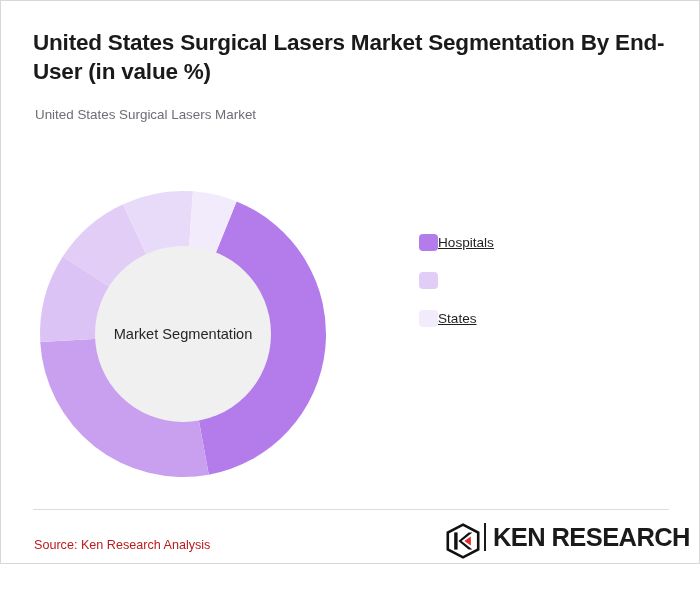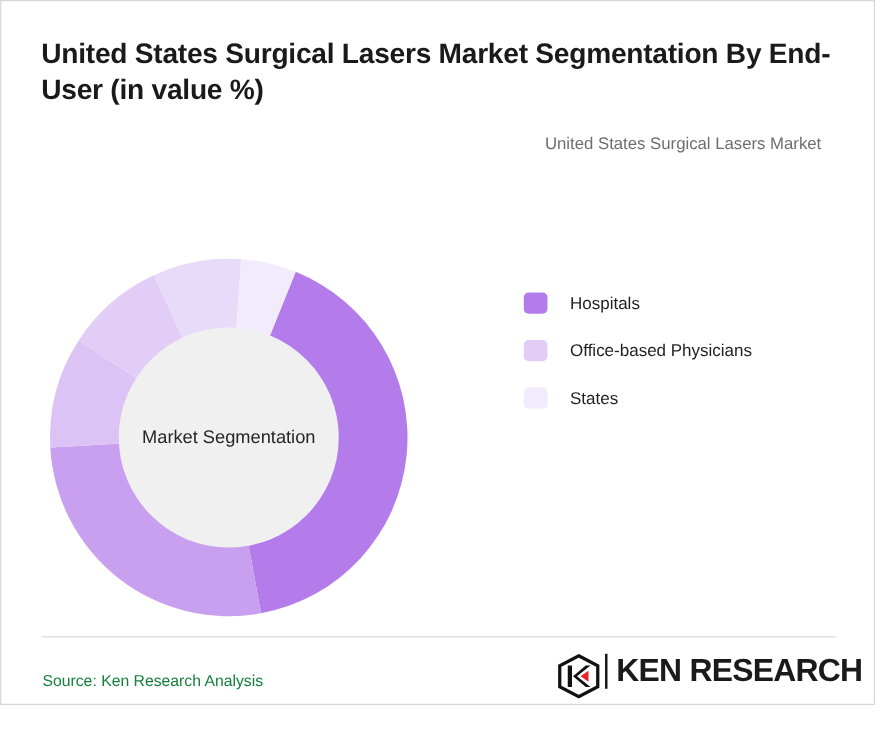--- a/index.html
+++ b/index.html
@@ -34,32 +34,31 @@
     font-weight: bold;
     color: #1a1a1a;
     line-height: 1.28;
     letter-spacing: -0.2px;
     margin: 0;
   }
   .subtitle {
     font-size: 13.4px;
     color: #6d6d75;
     line-height: 1.52;
-    margin: 16px;
-    text-align: right;
+    margin: 2px;
   }
   #subtitle-block {
     margin-top: 18px;
   }
 
   
   #donut-wrap {
     position: absolute;
     left: 39px;
-    top: 206px;
+    top: 190px;
     width: 286px;
     height: 286px;
   }
   #donut-svg {
     display: block;
     width: 286px;
     height: 286px;
     overflow: visible;
   }
   #center-label {
@@ -91,41 +90,41 @@
     align-items: center;
     height: 38.4px;
   }
   .legend-swatch {
     width: 19px;
     height: 17px;
     border-radius: 4px;
     flex: 0 0 auto;
   }
   .legend-label {
-    margin-left: 18px;
     font-size: 13.6px;
     color: #1f1f1f;
     white-space: nowrap;
+    text-decoration: underline;
   }
 
   
   #footer-rule {
     position: absolute;
     left: 32px;
     top: 508px;
     width: 636px;
     height: 1px;
     background: #dcdcdc;
   }
   #source-text {
     position: absolute;
     left: 33px;
     top: 537px;
     font-size: 12.6px;
-    color: #15803d;
+    color: #b91c1c;
   }
   #brand-logo {
     position: absolute;
     left: 445px;
     top: 522px;
     display: flex;
     height: 38px;
   }
   #brand-divider {
     width: 2px;
@@ -170,21 +169,20 @@
     </div>
   </div>
 
   <div id="legend">
       <div class="legend-row">
         <span class="legend-swatch" style="background: rgb(180, 124, 235);"></span>
         <span class="legend-label">Hospitals</span>
       </div>
       <div class="legend-row">
         <span class="legend-swatch" style="background: rgb(226, 205, 247);"></span>
-        <span class="legend-label">Office-based Physicians</span>
       </div>
       <div class="legend-row">
         <span class="legend-swatch" style="background: rgb(242, 235, 252);"></span>
         <span class="legend-label">States</span>
       </div>
     </div>
 
   <div id="footer-rule"></div>
 
   <div id="source-text">Source: Ken Research Analysis</div>

